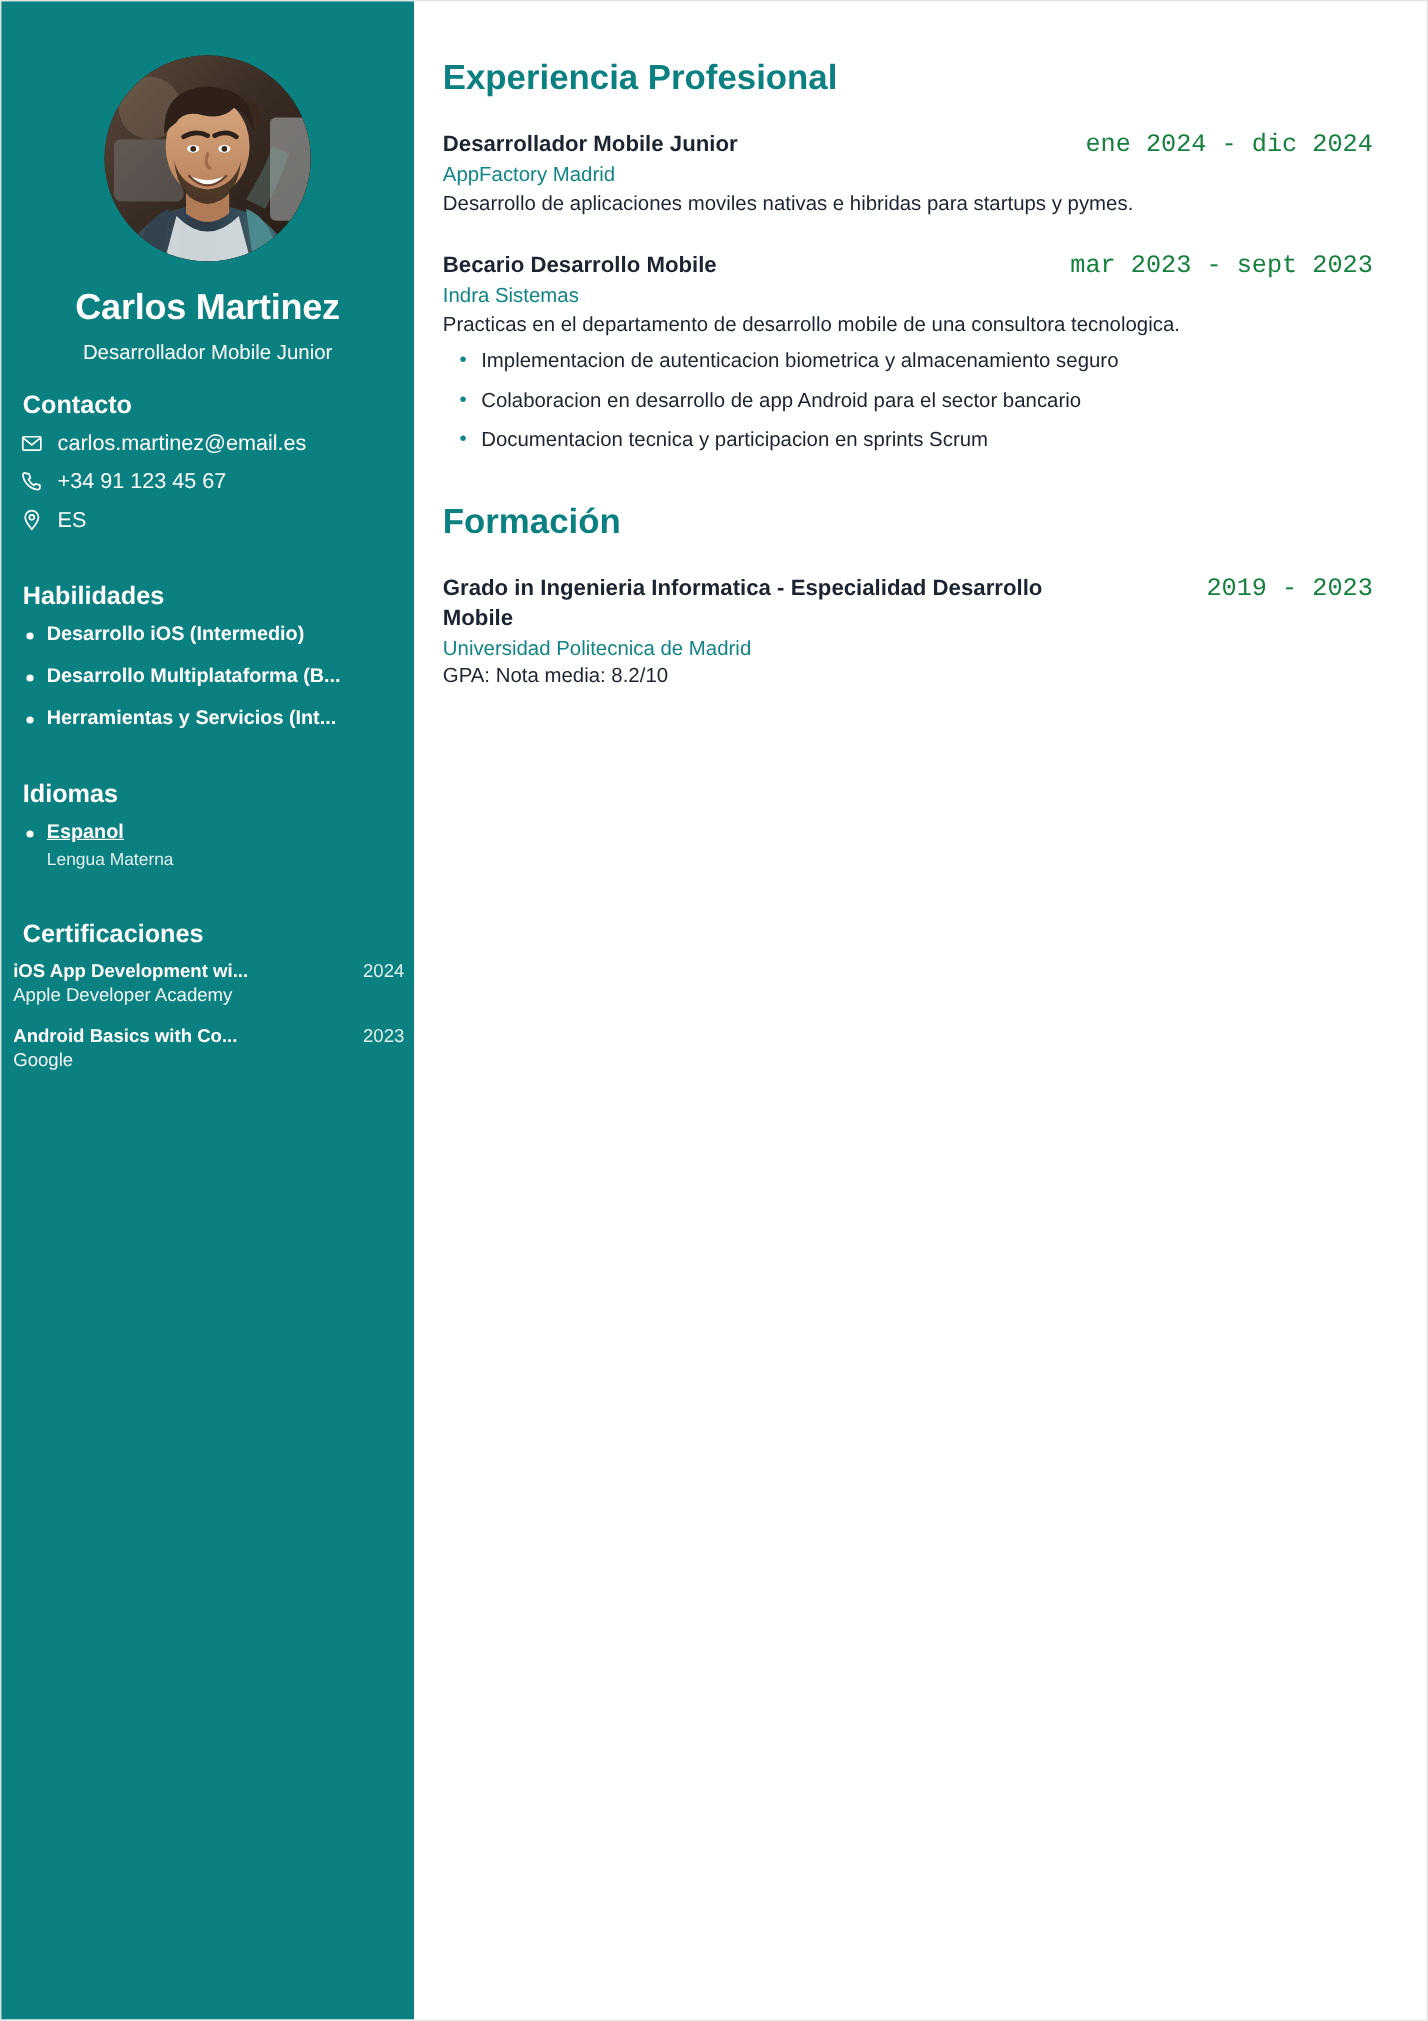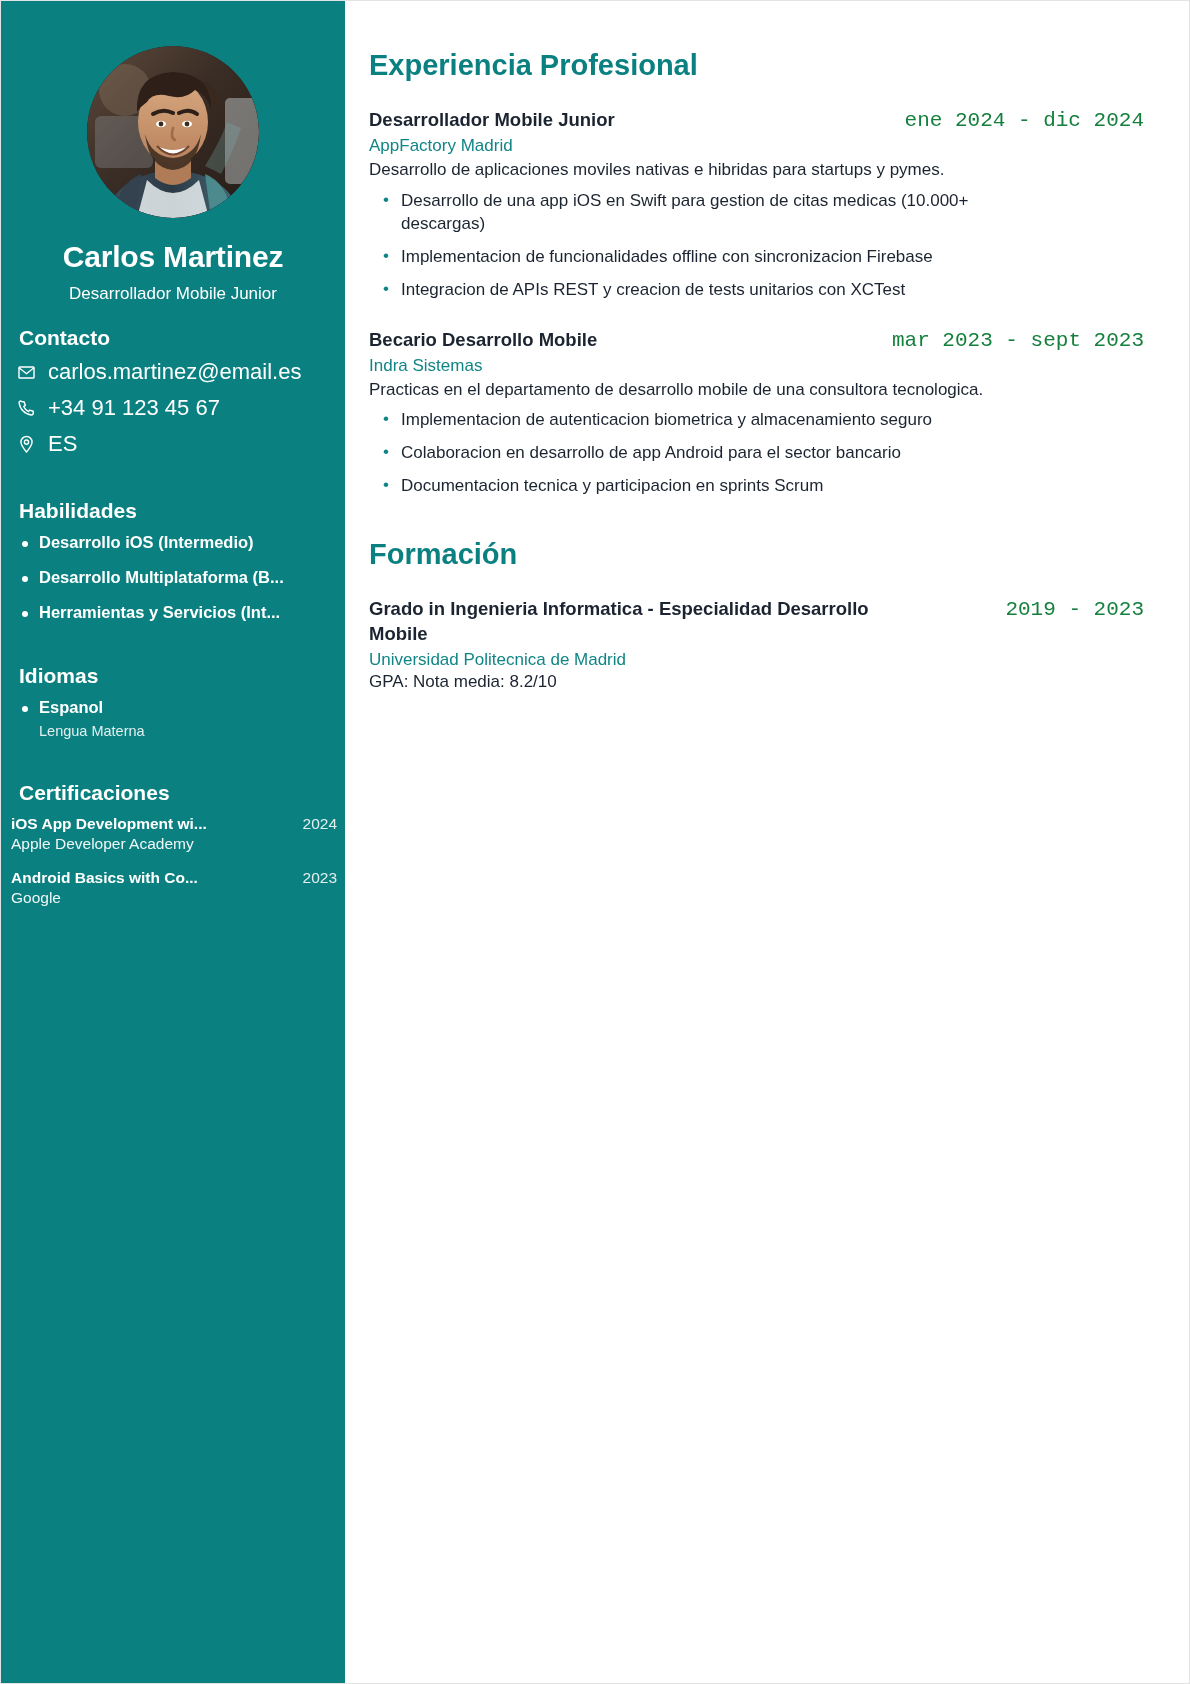--- a/index.html
+++ b/index.html
@@ -71,21 +71,21 @@
     padding-left: 10px;
   }
   .side-heading.gap { margin-top: 42px; }
 
   .contact-list { padding-left: 8px; }
 
   .contact-row {
     display: flex;
     align-items: center;
     gap: 12px;
-    font-size: 22px;
+    font-size: 18px;
     line-height: 1.1;
     margin-bottom: 12px;
     color: #ffffff;
   }
   .contact-row .ci {
     width: 19px;
     height: 19px;
     flex: 0 0 19px;
     display: block;
   }
@@ -126,20 +126,21 @@
     top: 8px;
     width: 6px;
     height: 6px;
     border-radius: 50%;
     background: #ffffff;
   }
   .lang-name {
     font-size: 16.5px;
     font-weight: bold;
     color: #ffffff;
+    text-decoration: underline;
   }
   .lang-level {
     font-size: 14.5px;
     font-weight: 400;
     color: #e2efef;
     margin-top: 6px;
   }
 
   .cert-block { margin-bottom: 16px; padding-left: 2px; }
   .cert-top {
@@ -384,25 +385,20 @@
 
     <h1 class="section-title">Experiencia Profesional</h1>
 
     <div class="entry">
       <div class="entry-head">
         <div class="entry-title">Desarrollador Mobile Junior</div>
         <div class="entry-date">ene 2024 - dic 2024</div>
       </div>
       <div class="entry-org">AppFactory Madrid</div>
       <div class="entry-desc">Desarrollo de aplicaciones moviles nativas e hibridas para startups y pymes.</div>
-      <ul class="hl-list">
-        <li class="hl-item">Desarrollo de una app iOS en Swift para gestion de citas medicas (10.000+ descargas)</li>
-        <li class="hl-item">Implementacion de funcionalidades offline con sincronizacion Firebase</li>
-        <li class="hl-item">Integracion de APIs REST y creacion de tests unitarios con XCTest</li>
-      </ul>
     </div>
 
     <div class="entry">
       <div class="entry-head">
         <div class="entry-title">Becario Desarrollo Mobile</div>
         <div class="entry-date">mar 2023 - sept 2023</div>
       </div>
       <div class="entry-org">Indra Sistemas</div>
       <div class="entry-desc">Practicas en el departamento de desarrollo mobile de una consultora tecnologica.</div>
       <ul class="hl-list">

